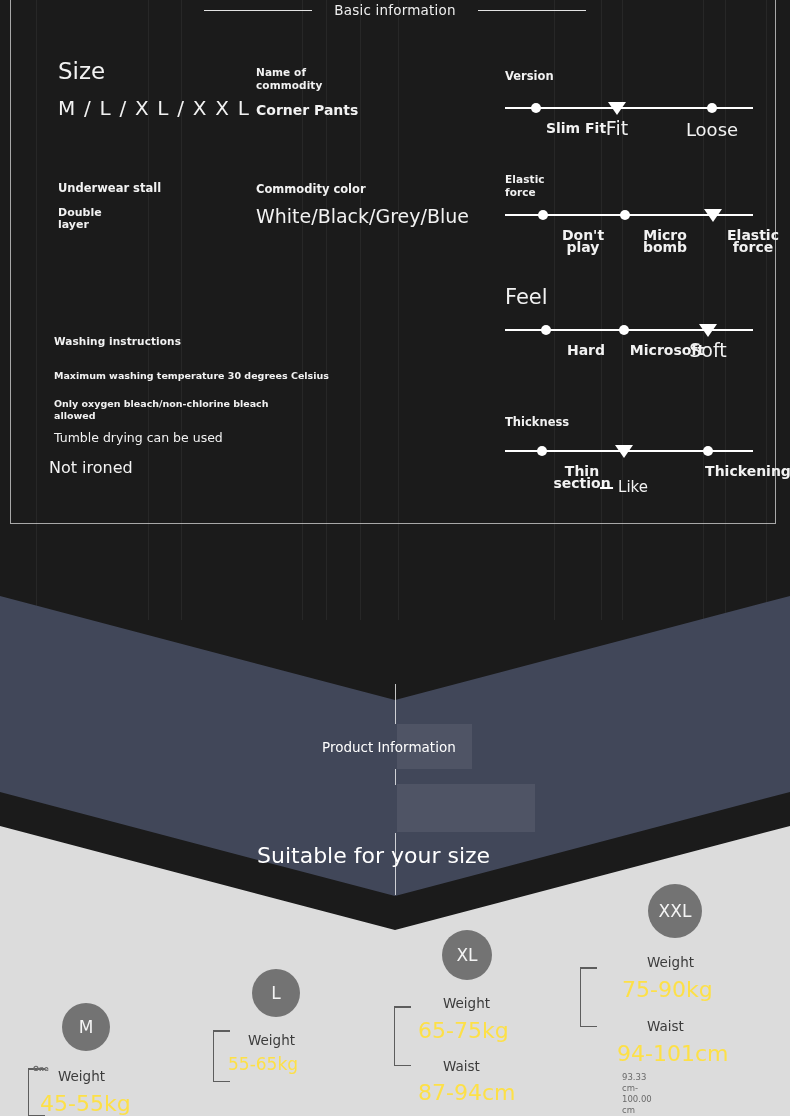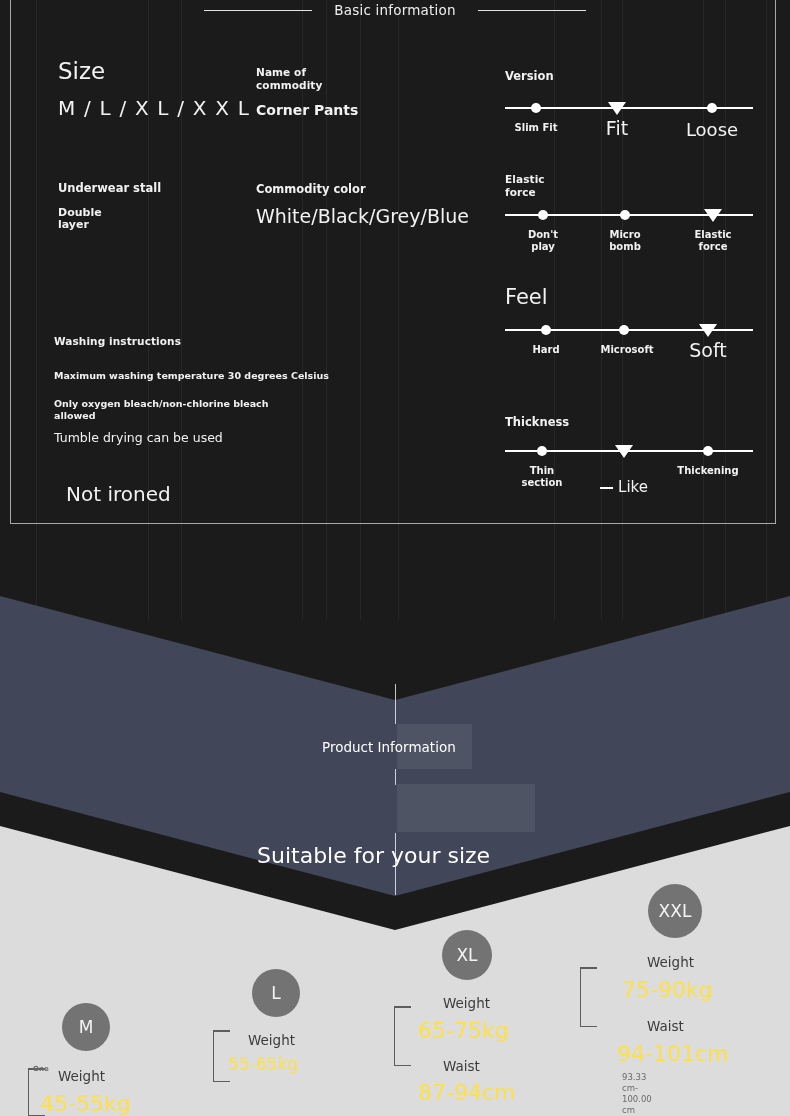--- a/index.html
+++ b/index.html
@@ -75,21 +75,21 @@
     width: 0; height: 0;
     border-left: 9px solid transparent;
     border-right: 9px solid transparent;
     border-top: 13px solid #ffffff;
   }
   .slider .tick {
     position: absolute; text-align: center;
     color: #f2f2f2; white-space: pre-line;
     transform: translateX(-50%);
   }
-  .tick-sm  { font-size: 10px; line-height: 12px; font-weight: 700; }
+  .tick-sm  { font-size: 14px; line-height: 12px; font-weight: 700; margin-left: 40px; }
   .tick-big { font-size: 18px;  line-height: 20px; font-weight: 400; }
   .tick-xl  { font-size: 19px;  line-height: 21px; font-weight: 400; }
 
   
   #blue-band {
     position: absolute; left: 0; top: 596px; width: 790px; height: 300px;
     background: #414759;
     clip-path: polygon(0 0, 395px 104px, 790px 0, 790px 196px, 395px 300px, 0 196px);
   }
   
@@ -184,21 +184,21 @@
 
     <div class="txt lbl-md" style="left:58px; top:181px;">Underwear stall</div>
     <div class="txt val-sm" style="left:58px; top:207px;">Double
 layer</div>
 
     <div class="txt lbl-sm" style="left:54px; top:335px;">Washing instructions</div>
     <div class="txt" style="left:54px; top:370px; font-size:9.5px; font-weight:700;">Maximum washing temperature 30 degrees Celsius</div>
     <div class="txt" style="left:54px; top:398px; font-size:9.5px; line-height:11.5px; font-weight:700;">Only oxygen bleach/non-chlorine bleach
 allowed</div>
     <div class="txt" style="left:54px; top:430px; font-size:12.5px;">Tumble drying can be used</div>
-    <div class="txt" style="left:66px; top:458px; font-size:20px;margin-top:24px;">Not ironed</div>
+    <div class="txt" style="left:49px; top:458px; font-size:16px;">Not ironed</div>
 
     <div class="txt lbl-sm" style="left:256px; top:66px;">Name of
 commodity</div>
     <div class="txt val-md" style="left:256px; top:102px;">Corner Pants</div>
 
     <div class="txt lbl-md" style="left:256px; top:182px;">Commodity color</div>
     <div class="txt" style="left:256px; top:205px; font-size:19px;">White/Black/Grey/Blue</div>
 
     <div class="txt lbl-md" style="left:505px; top:69px;">Version</div>
     <div class="slider" style="left:505px; top:107px; width:248px; height:2px;">

